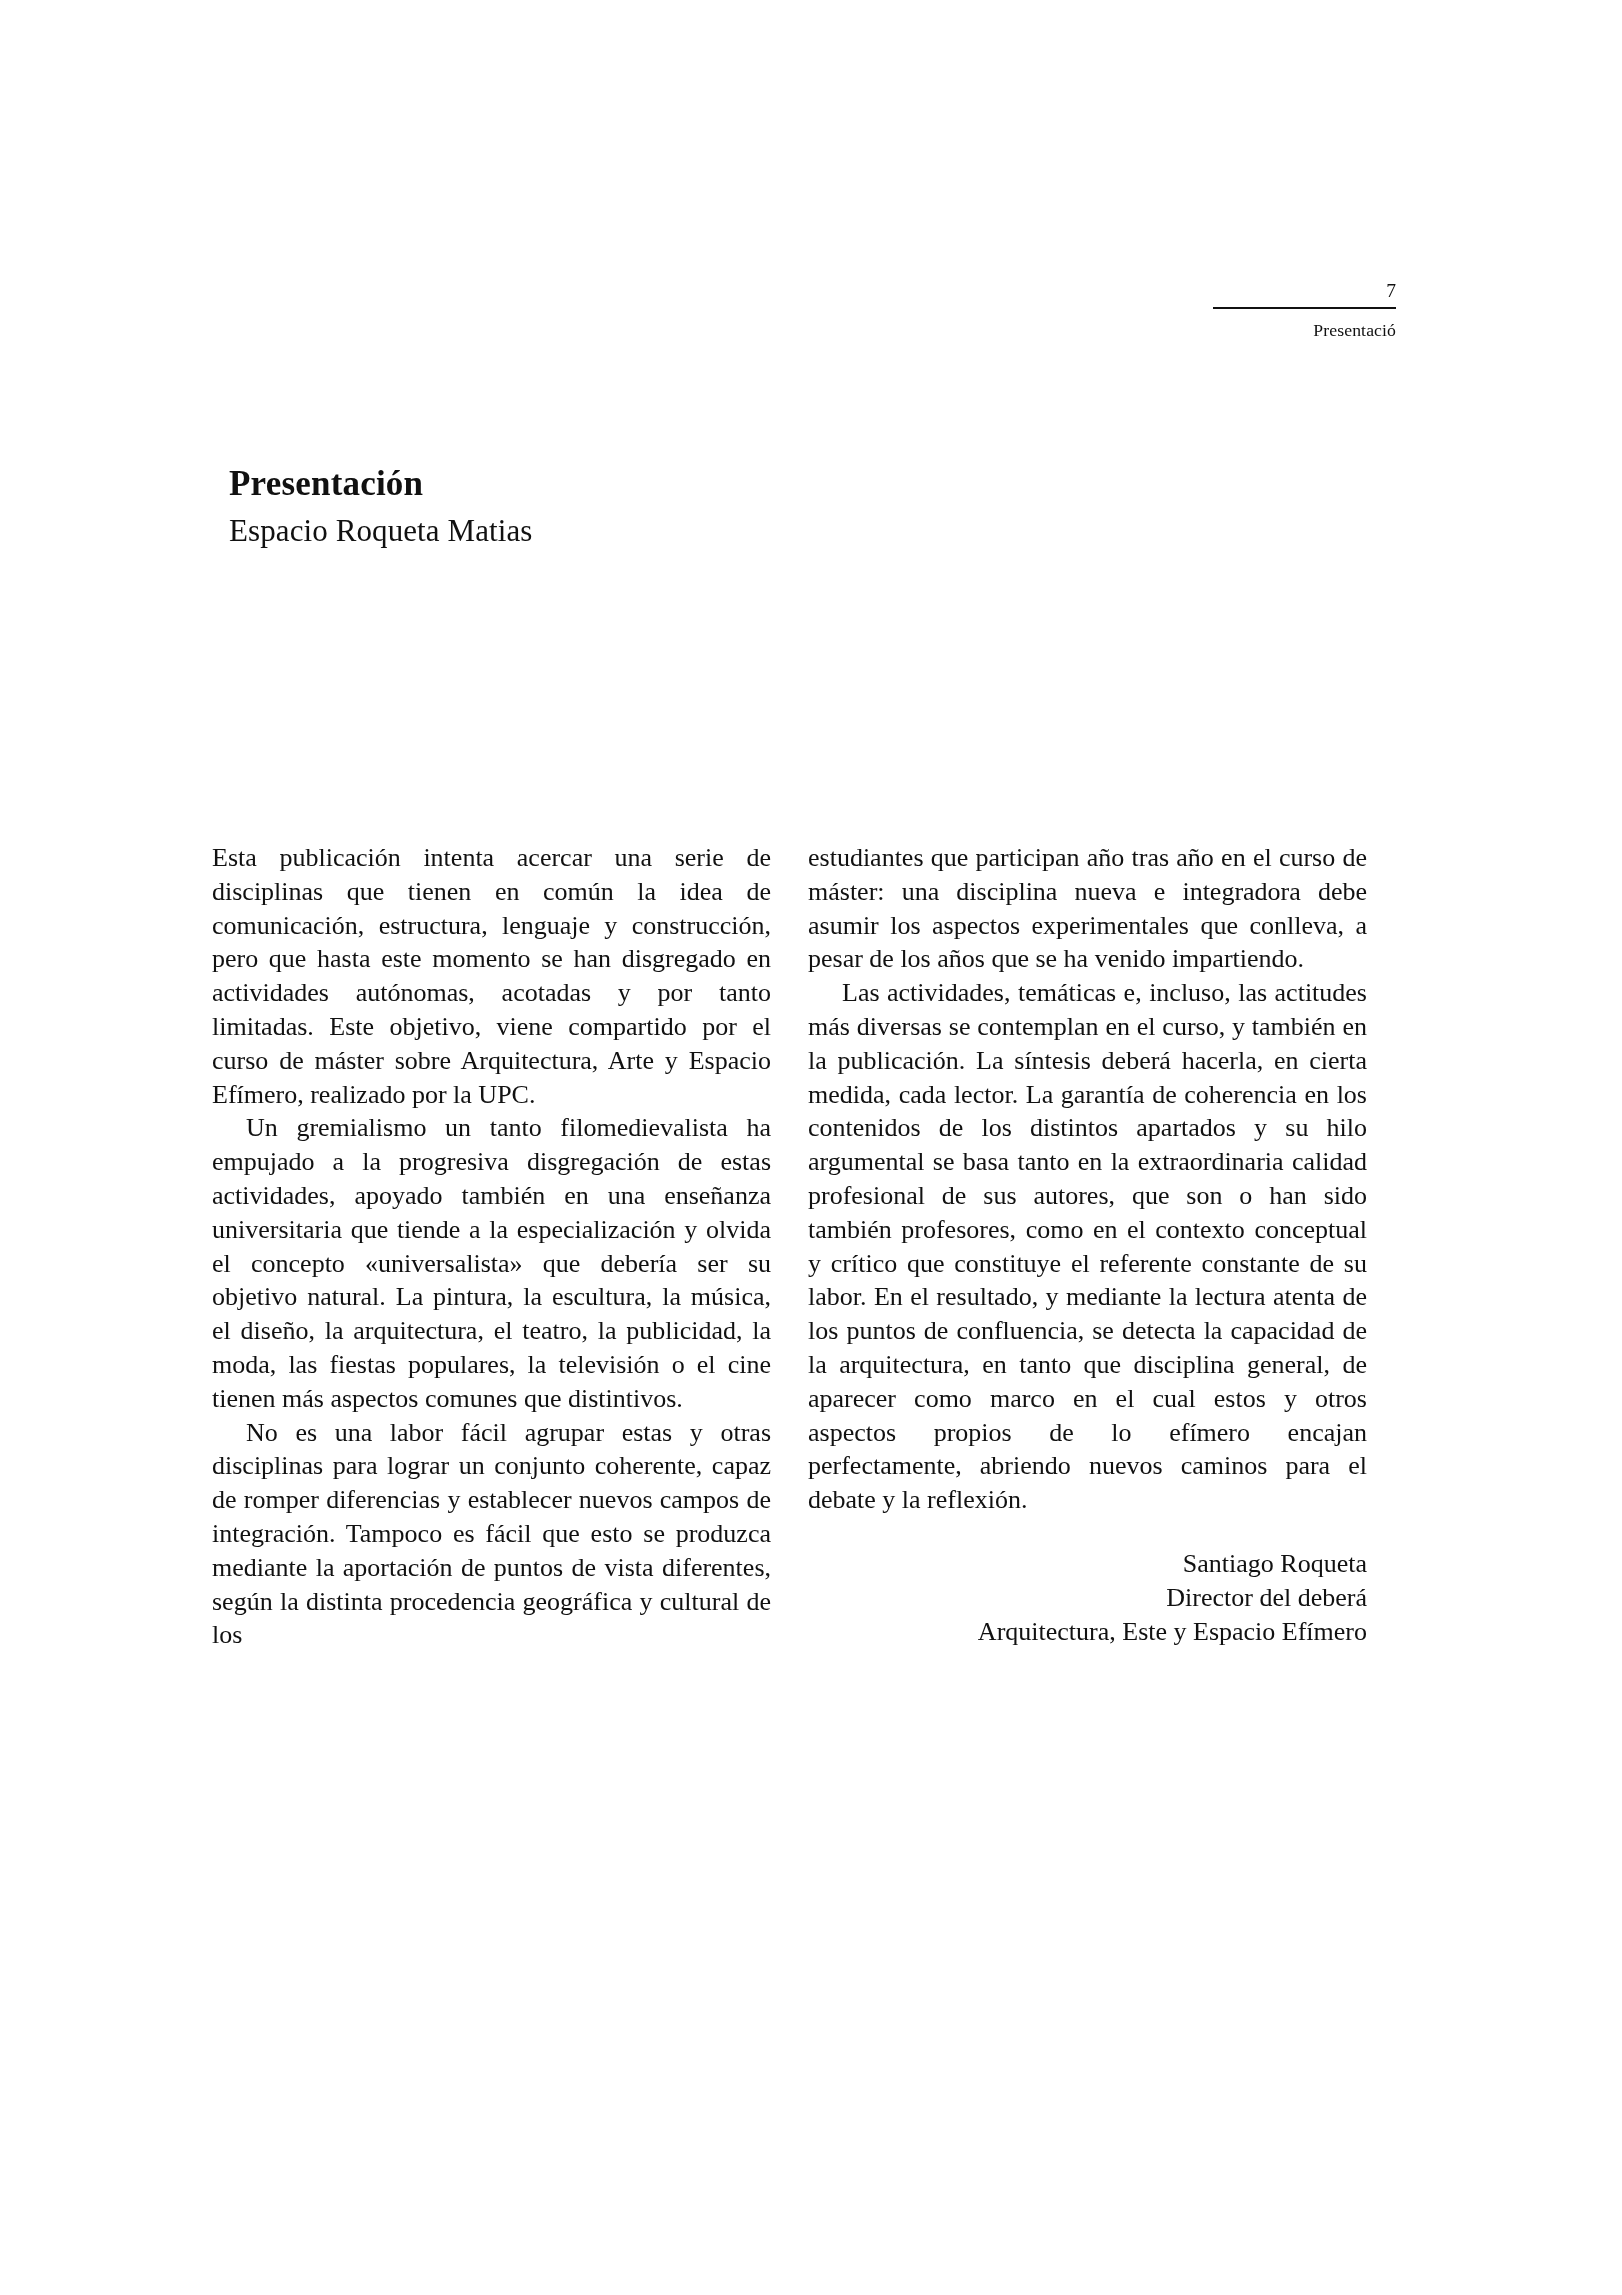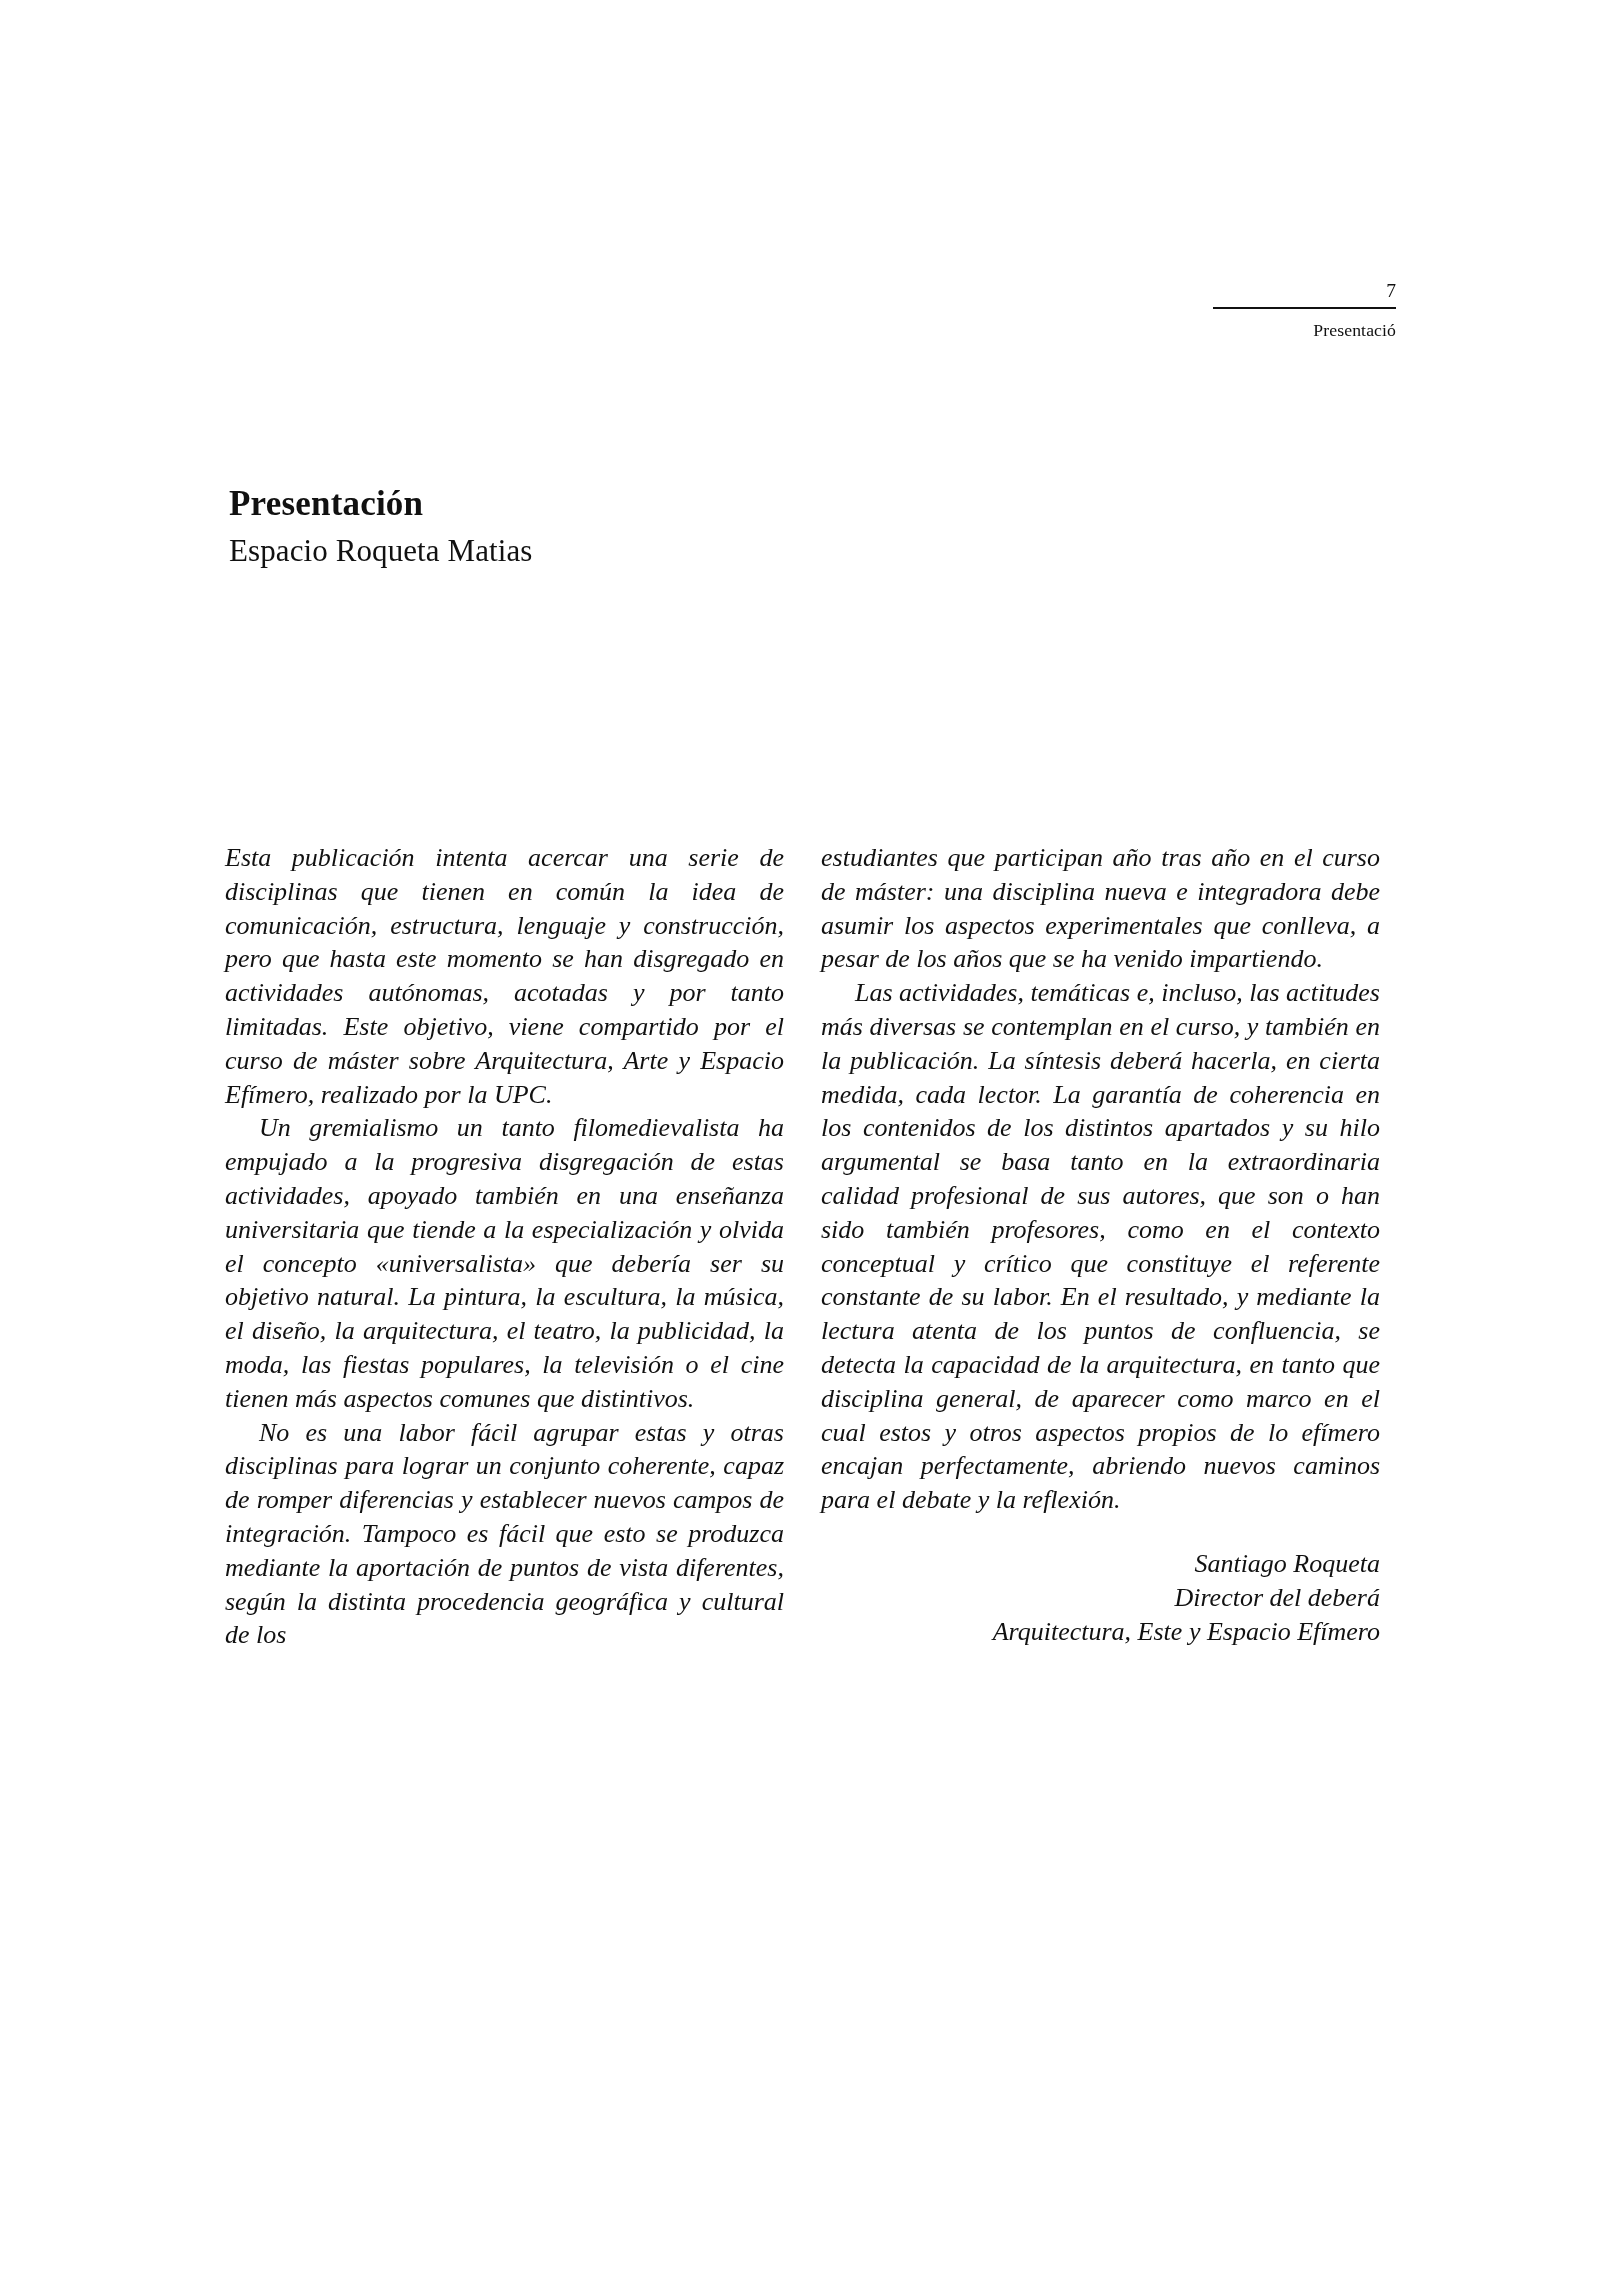--- a/index.html
+++ b/index.html
@@ -38,21 +38,21 @@
   .running-head .head-label {
     font-size: 17.7px;
     text-align: right;
     letter-spacing: 0.1px;
     margin-top: 11px;
   }
 
   
   .title-block {
     position: absolute;
-    top: 484px;
+    top: 464px;
     left: 229px;
     width: 851px;
   }
   .doc-title {
     font-size: 35px;
     font-weight: bold;
     margin: 0 0 9.2px 0;
     line-height: 1.15;
     letter-spacing: 0.2px;
   }
@@ -61,25 +61,24 @@
     font-weight: normal;
     margin: 0;
     line-height: 1.15;
     letter-spacing: 0.1px;
   }
 
   
   .body-area {
     position: absolute;
     top: 841px;
-    left: 225px;
+    left: 212px;
     width: 1178px;
     display: flex;
     gap: 37px;
-    font-style: italic;
   }
   .column {
     width: 559px;
   }
   .column p {
     margin: 0;
     font-size: 26px;
     line-height: 1.30;
     text-align: justify;
     text-justify: inter-word;

